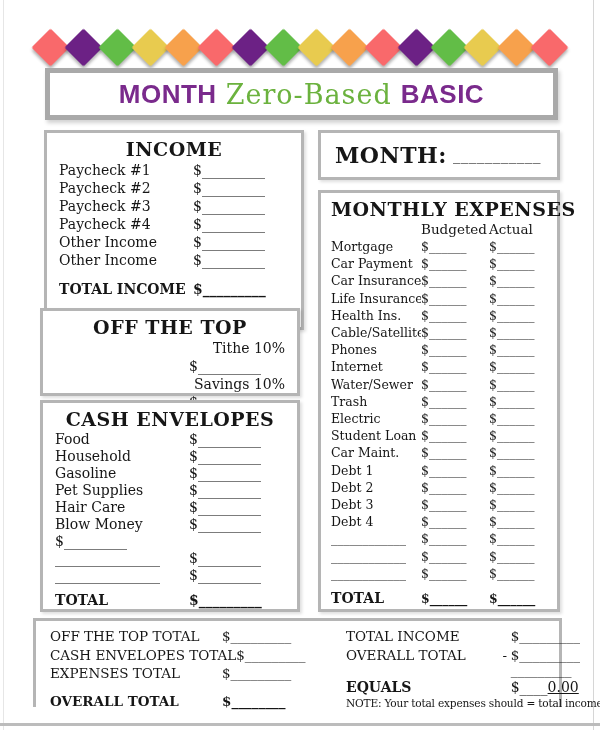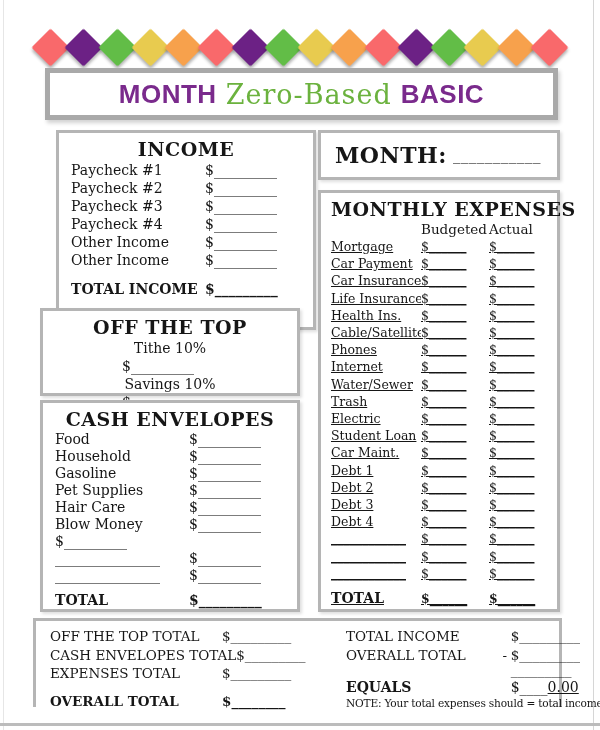--- a/index.html
+++ b/index.html
@@ -25,42 +25,42 @@
   .t-bold{font-family:"Liberation Sans", sans-serif;font-weight:bold;font-size:26px;
     color:#7a2a8c;letter-spacing:0.5px;}
   .t-script{font-family:"DejaVu Serif", serif;font-size:27px;color:#6bb23e;
     margin:0 9px;letter-spacing:1px;}
 
   
   .box{position:absolute;background:#fff;border:3px solid #b5b5b5;
     box-sizing:border-box;box-shadow:2px 2px 3px rgba(0,0,0,0.13);padding:4px 12px 0 12px;}
   .box-title{text-align:center;font-weight:bold;font-size:19px;letter-spacing:0.5px;
     line-height:24px;white-space:nowrap;}
-  .row{display:flex;align-items:center;}
+  .row{display:flex;align-items:flex-end;}
   .lbl{flex:1;white-space:nowrap;overflow:hidden;}
   .val{width:96px;white-space:nowrap;}
   .bold{font-weight:bold;}
   .gap-s{height:8px;} .gap-m{height:11px;}
 
   
-  .income-box{left:56px;top:130px;width:260px;height:200px;}
+  .income-box{left:44px;top:130px;width:260px;height:200px;}
   .income-box .row{font-size:14px;line-height:18px;}
   .offtop-box{left:40px;top:308px;width:260px;height:88px;}
   .offtop-box .row{font-size:14px;line-height:18px;flex-direction:column;}
   .cash-box{left:40px;top:400px;width:260px;height:212px;}
   .cash-box .row{font-size:14px;line-height:17px;}
 
   
   .month-box{left:318px;top:130px;width:242px;height:50px;display:flex;
     align-items:center;padding:0 0 0 14px;}
   .month-label{font-weight:bold;font-size:22px;letter-spacing:0.5px;}
   .month-line{font-size:15px;margin-left:6px;letter-spacing:0.5px;}
   .expenses-box{left:318px;top:190px;width:242px;height:422px;padding:4px 10px 0 10px;}
   .exp-head{display:flex;font-size:13.5px;line-height:17px;justify-content:center;}
-  .exp-row{display:flex;align-items:flex-end;font-size:12.5px;line-height:17.2px;text-decoration:underline;}
+  .exp-row{display:flex;align-items:flex-end;font-size:12.5px;line-height:17.2px;}
   .exp-lbl{flex:1;white-space:nowrap;overflow:hidden;}
   .exp-b{width:68px;white-space:nowrap;}
   .exp-a{width:58px;white-space:nowrap;}
 
   
   .summary-box{left:33px;top:618px;width:529px;height:89px;border-bottom:none;
     display:flex;padding:6px 10px 0 14px;box-shadow:none;}
   .sum-left{width:272px;}
   .sum-right{flex:1;padding-left:24px;}
   .sum-row{display:flex;align-items:baseline;font-size:13.5px;line-height:18.5px;}

